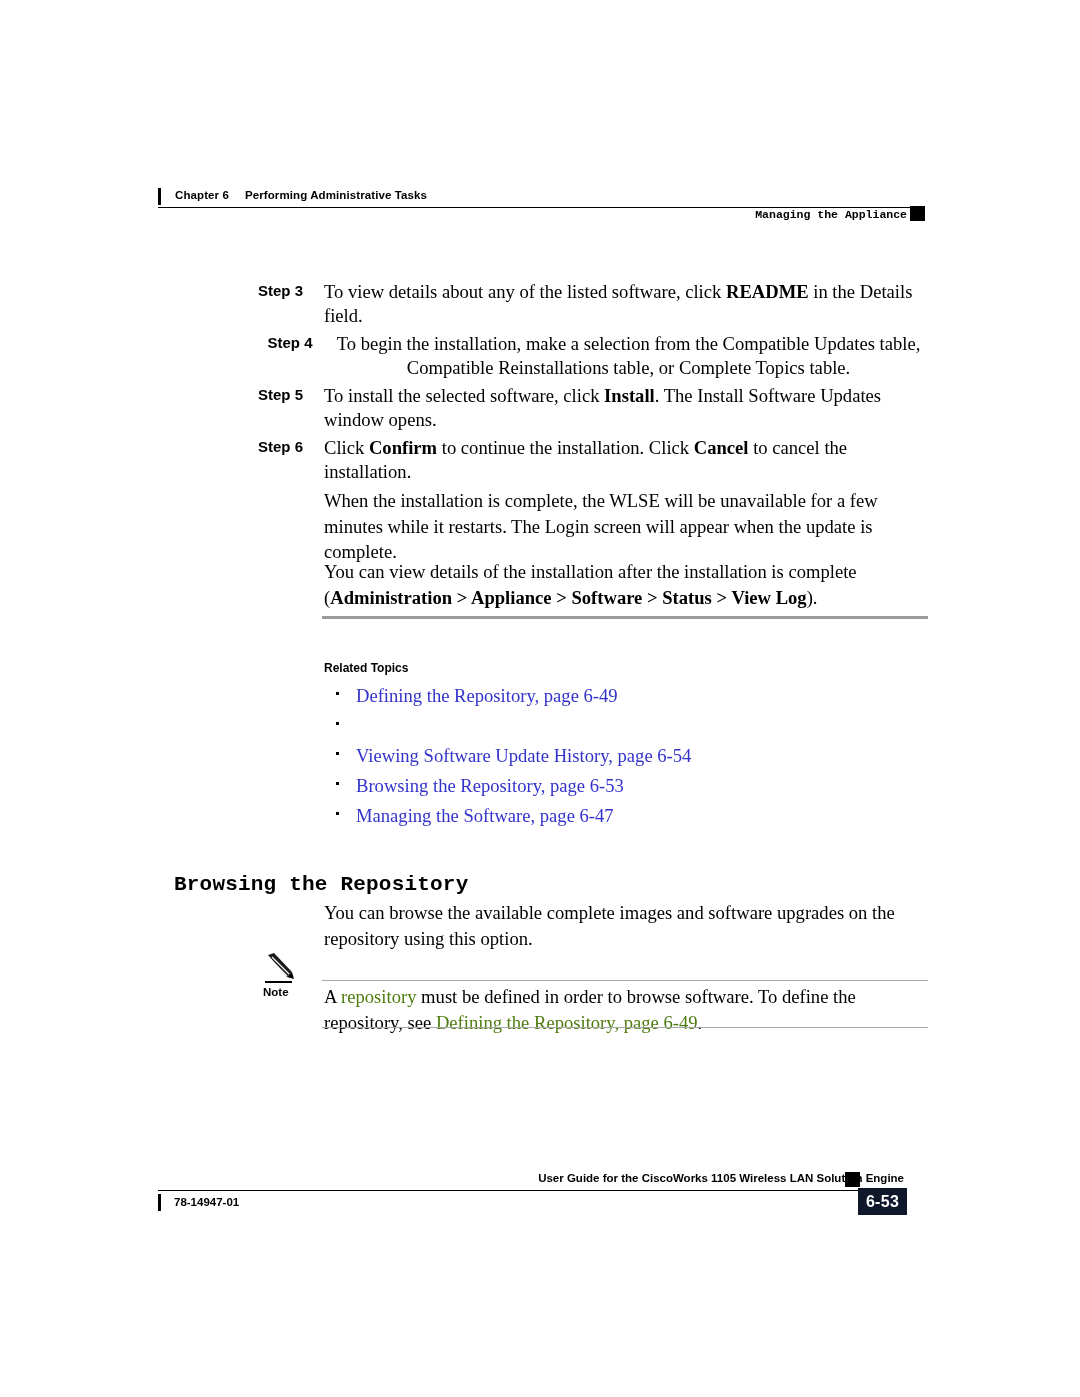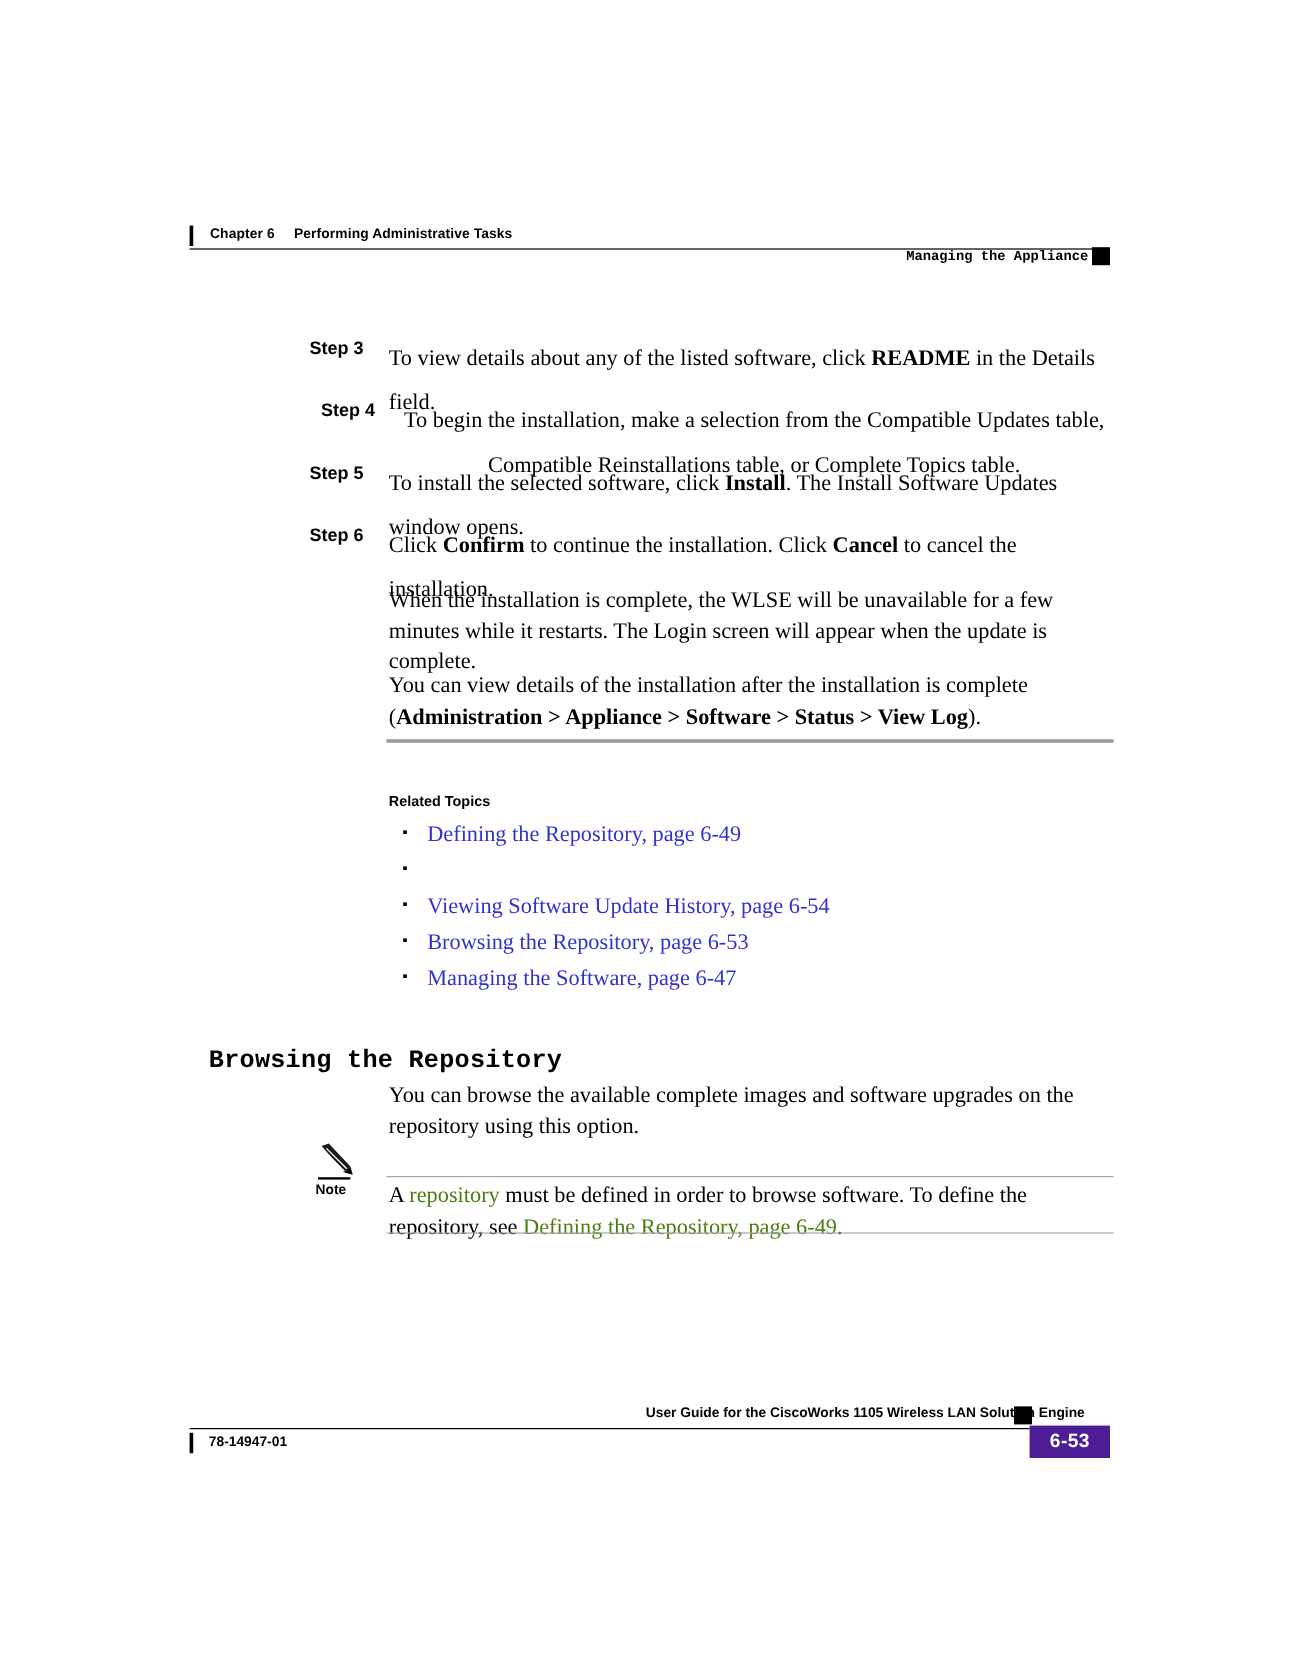--- a/index.html
+++ b/index.html
@@ -72,21 +72,21 @@
     width: 64px;
     font-family: "Liberation Sans", sans-serif;
     font-weight: bold;
     font-size: 15px;
     white-space: nowrap;
   }
   .step-body {
     margin-left: 66px;
     font-family: "Liberation Serif", serif;
     font-size: 18.6px;
-    line-height: 37px;
+    line-height: 24px;
   }
   .para {
     position: absolute;
     left: 324px;
     width: 610px;
     font-size: 18.6px;
     line-height: 25.5px;
   }
   b, .b { font-weight: bold; }
 
@@ -237,23 +237,23 @@
     top: 1196px;
     font-family: "Liberation Sans", sans-serif;
     font-weight: bold;
     font-size: 11.5px;
     white-space: nowrap;
   }
   .footer-pagebox {
     position: absolute;
     left: 858px;
     top: 1188px;
-    width: 67px;
+    width: 49px;
     height: 27px;
-    background: #4c1d95;
+    background: #0f172a;
     color: #fff;
     font-family: "Liberation Sans", sans-serif;
     font-weight: bold;
     font-size: 16px;
     display: flex;
     align-items: center;
     justify-content: center;
     letter-spacing: 0.3px;
   }
 </style>

